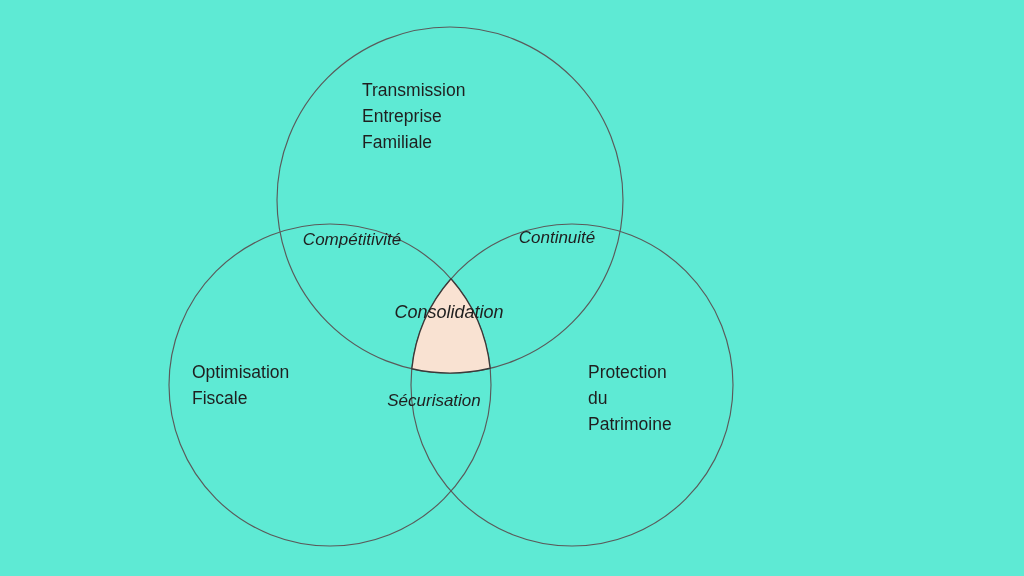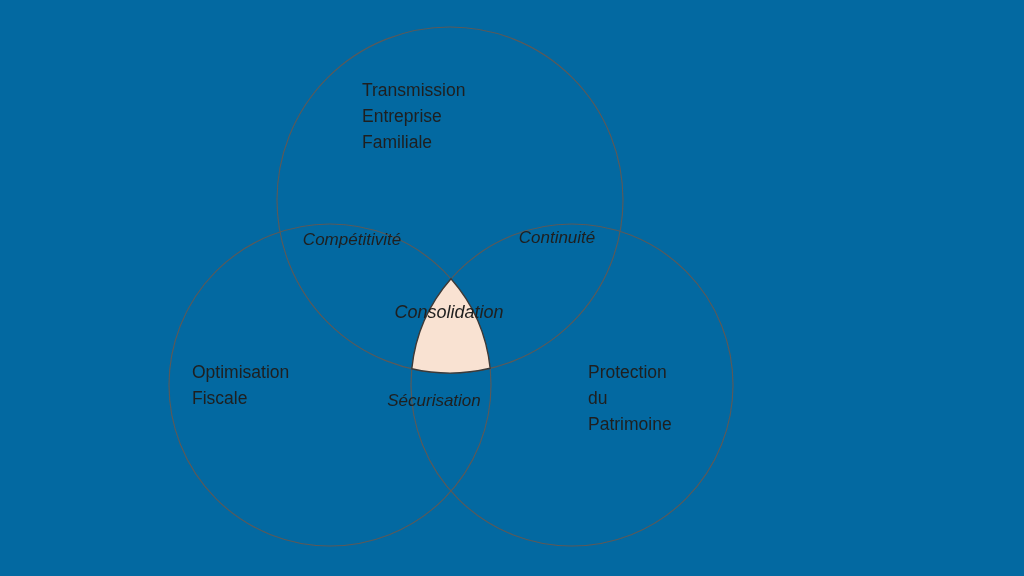--- a/index.html
+++ b/index.html
@@ -52,21 +52,21 @@
   }
   .core-label {
     font-size: 18px;
     font-style: italic;
     font-weight: 400;
   }
 </style>
 </head>
 <body>
 
-<div id="venn-stage" style="background: #0369a1;">
+<div id="venn-stage" style="background: #5eead4;">
 
   <svg id="venn-svg" viewBox="0 0 1024 576" xmlns="http://www.w3.org/2000/svg">
 
     <circle class="circle-outline" cx="450" cy="200" r="173" stroke="#5a5a5a"></circle>
 
     <circle class="circle-outline" cx="330" cy="385" r="161" stroke="#5a5a5a"></circle>
 
     <circle class="circle-outline" cx="572" cy="385" r="161" stroke="#5a5a5a"></circle>
 
     <path class="center-region" id="center-region-path" d="M 451.00 278.79 A 161.00 161.00 0 0 1 490.13 368.28 A 173.00 173.00 0 0 1 411.82 368.74 A 161.00 161.00 0 0 1 451.00 278.79 Z" fill="#f9e2d2" stroke="#3a3a3a"></path>

